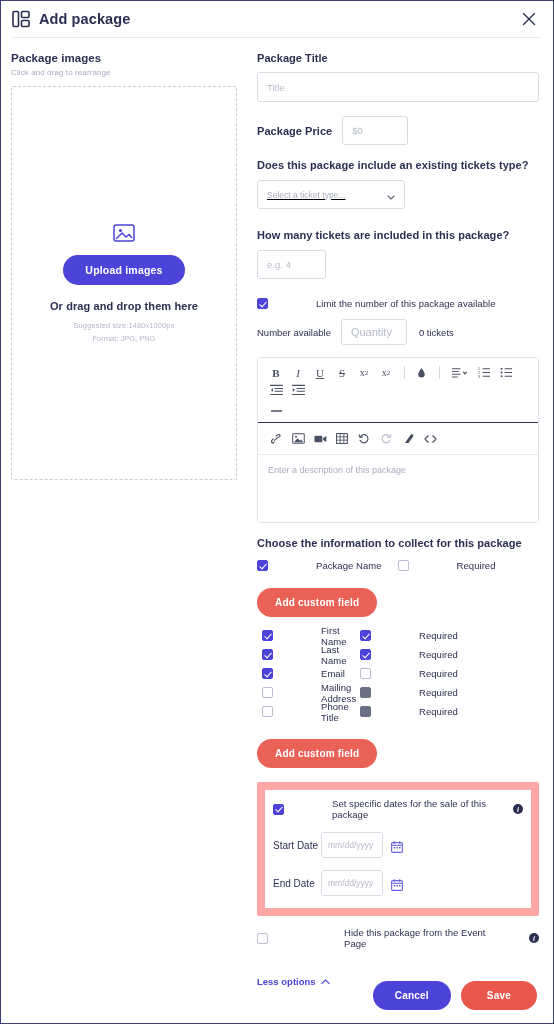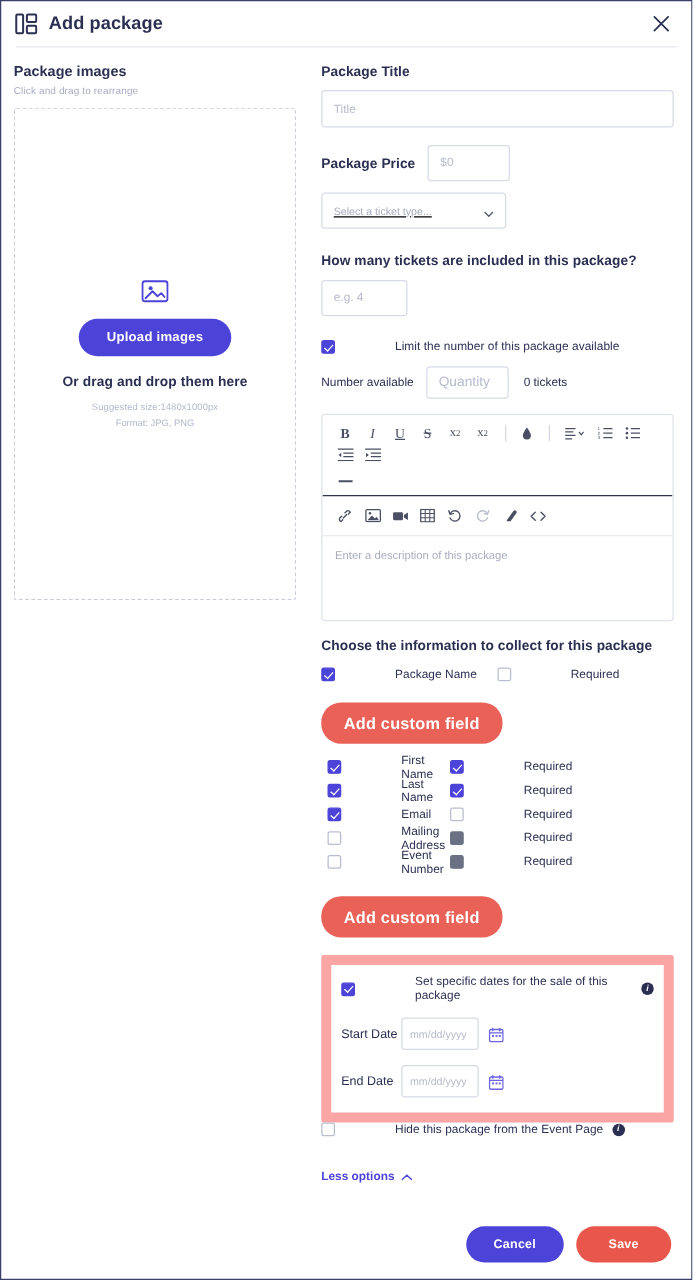--- a/index.html
+++ b/index.html
@@ -145,21 +145,21 @@
   .tbsep { width: 1px; height: 13px; background: #d5d8e3; margin: 0 6px; }
   .ed-area {
     min-height: 68px; padding: 10px 10px;
     font-size: 9px; color: #a9adc0;
     border-top: 1px solid #e9ebf2;
   }
 
   
   .btn-red {
     background: #ea6158; color: #fff;
-    font-size: 13px; font-weight: 700;
+    font-size: 10px; font-weight: 700;
     border: none; border-radius: 16px;
     padding: 9px 18px; cursor: pointer; letter-spacing: .2px;
   }
 
   
   .att-row { display: flex; align-items: center; height: 19px; }
   .att-name { width: 98px; display: flex; align-items: center; }
   .att-req { display: flex; align-items: center; }
 
   
@@ -200,21 +200,21 @@
     border-radius: 16px; padding: 9px 22px;
     font-size: 10px; font-weight: 700; cursor: pointer; letter-spacing: .2px;
   }
   .btn-save {
     background: #e8564c; color: #fff; border: none;
     border-radius: 16px; padding: 9px 26px;
     font-size: 10px; font-weight: 700; cursor: pointer; letter-spacing: .2px;
   }
   .mt14 { margin-top: 14px; }
   .mt10 { margin-top: 10px; }
-  .mt8 { margin-top: 0; }
+  .mt8 { margin-top: 11px; gap: 28px; }
 </style>
 </head>
 <body>
 
 <div class="modal">
 
   <div class="hdr">
     <span class="hdr-ico">
       <svg viewBox="0 0 18 18" width="18" height="18">
         <rect x="1" y="1.5" width="5.5" height="15" rx="1" fill="none" stroke="#2b2f52" stroke-width="1.6"></rect>
@@ -257,20 +257,21 @@
       <div class="lbl">Package Title</div>
       <div style="margin-top:8px;">
         <input class="inp" type="text" placeholder="Title" style="">
       </div>
 
       <div class="row mt14">
         <span class="lbl">Package Price</span>
         <input class="inp price-inp" type="text" style="margin-left: 10px;" placeholder="$0">
       </div>
 
+      <div class="lbl mt14">Does this package include an existing tickets type?</div>
       <div class="select-wrap">
         <div class="select-box">
           <span>Select a ticket type...</span>
           <span class="chev">
             <svg viewBox="0 0 8 5" width="8" height="5">
                 <path d="M0.6 0.6 L4 4 L7.4 0.6" fill="none" stroke="#555a6e" stroke-width="1.1"></path>
               </svg>
           </span>
         </div>
       </div>
@@ -449,21 +450,21 @@
             <span class="cbx-lbl">Mailing Address</span>
           </span>
           <span class="att-req">
             <span class="cbx dis"></span>
             <span class="cbx-lbl">Required</span>
           </span>
         </div>
         <div class="att-row">
           <span class="att-name">
             <span class="cbx"></span>
-            <span class="cbx-lbl">Event Number</span>
+            <span class="cbx-lbl">Phone Title</span>
           </span>
           <span class="att-req">
             <span class="cbx dis"></span>
             <span class="cbx-lbl">Required</span>
           </span>
         </div>
       </div>
 
       <div style="margin-top:18px;">
         <button class="btn-red">Add custom field</button>

